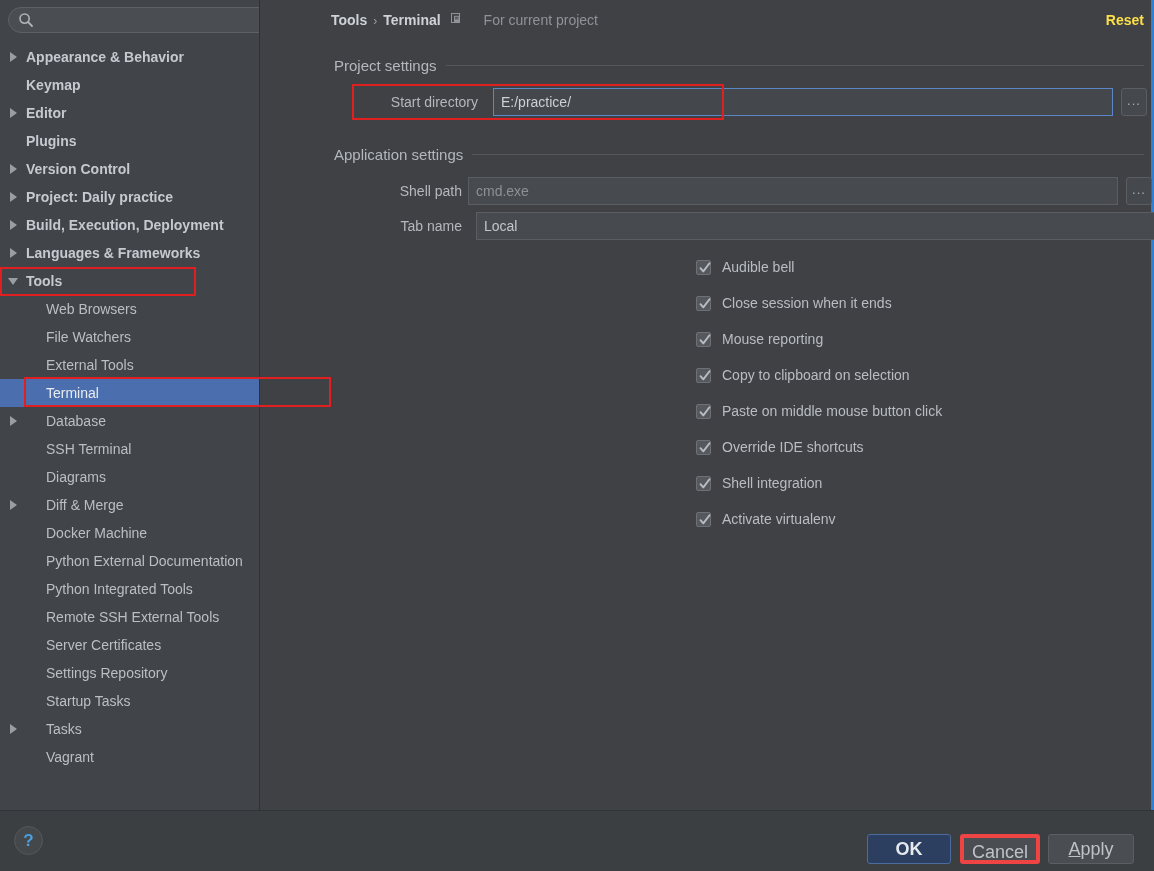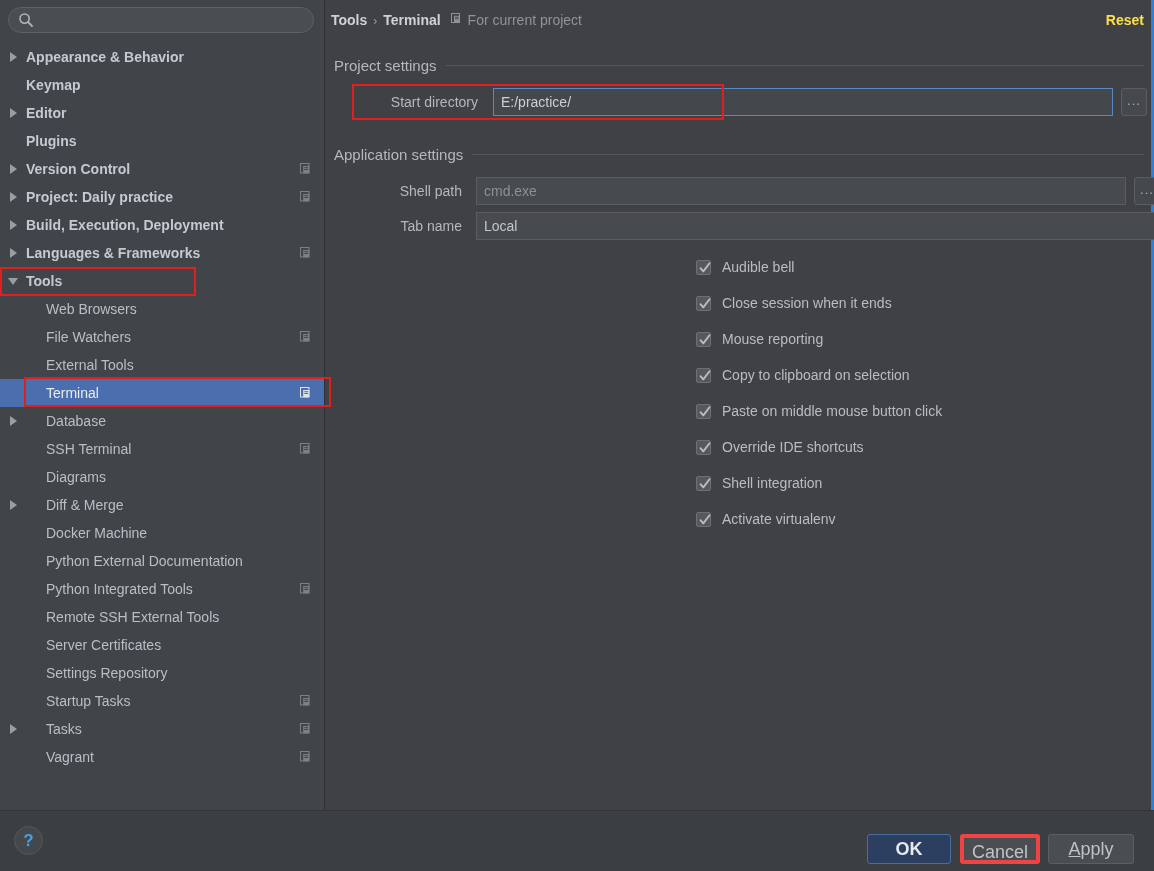--- a/index.html
+++ b/index.html
@@ -19,21 +19,21 @@
   
   .win-focus-edge {
     position: absolute; top: 0; right: 0;
     width: 3px; height: 810px;
     background: #2e80d6;
   }
 
   
   .sidebar {
     position: absolute; left: 0; top: 0;
-    width: 325px; height: 810px;
+    width: 260px; height: 810px;
     background: #41454a;
     border-right: 1px solid #2f3234;
     overflow: hidden;
   }
   .search-wrap {
     position: absolute; left: 8px; top: 7px;
     width: 306px; height: 26px;
     background: #4a4e52;
     border: 1px solid #5d6164;
     border-radius: 13px;
@@ -103,21 +103,21 @@
   }
   .crumb-bar {
     position: absolute; left: 5px; top: 12px;
     display: flex; align-items: baseline;
     font-size: 14px;
   }
   .crumb-strong { color: #cfd3d8; font-weight: bold; }
   .crumb-sep { color: #9a9ea3; margin: 0 6px; font-size: 12px; }
   .crumb-note {
     color: #8f9398; font-size: 14px; margin-left: 10px;
-    display: flex; align-items: center; gap: 5px;
+    display: flex; align-items: center; gap: 21px;
   }
   .reset-link {
     position: absolute; right: 7px; top: 12px;
     color: #fde047; font-size: 14px; font-weight: bold;
     cursor: pointer;
   }
 
   .group-title-row {
     position: absolute;
     display: flex; align-items: center;
@@ -483,21 +483,21 @@
       <div class="browse-btn" style="margin-left:8px;">...</div>
     </div>
 
     <div class="group-title-row" style="top:146px;">
       <span class="group-title">Application settings</span>
       <span class="group-line"></span>
     </div>
 
     <div class="field-row" style="left:28px; top:177px;">
       <span class="field-label" style="width:108px;">Shell path</span>
-      <input class="txt dim" style="width: 650px; margin-left: 14px;" type="text" placeholder="cmd.exe" value="cmd.exe">
+      <input class="txt dim" style="width: 650px; margin-left: 6px;" type="text" placeholder="cmd.exe" value="cmd.exe">
       <div class="browse-btn" style="margin-left:8px;">...</div>
     </div>
 
     <div class="field-row" style="left:28px; top:212px;">
       <span class="field-label" style="width:108px;">Tab name</span>
       <input class="txt" style="width: 686px; margin-left: 14px;" type="text" placeholder="Local" value="Local">
     </div>
 
     <div class="checks" id="checks">
         <div class="check-row">

